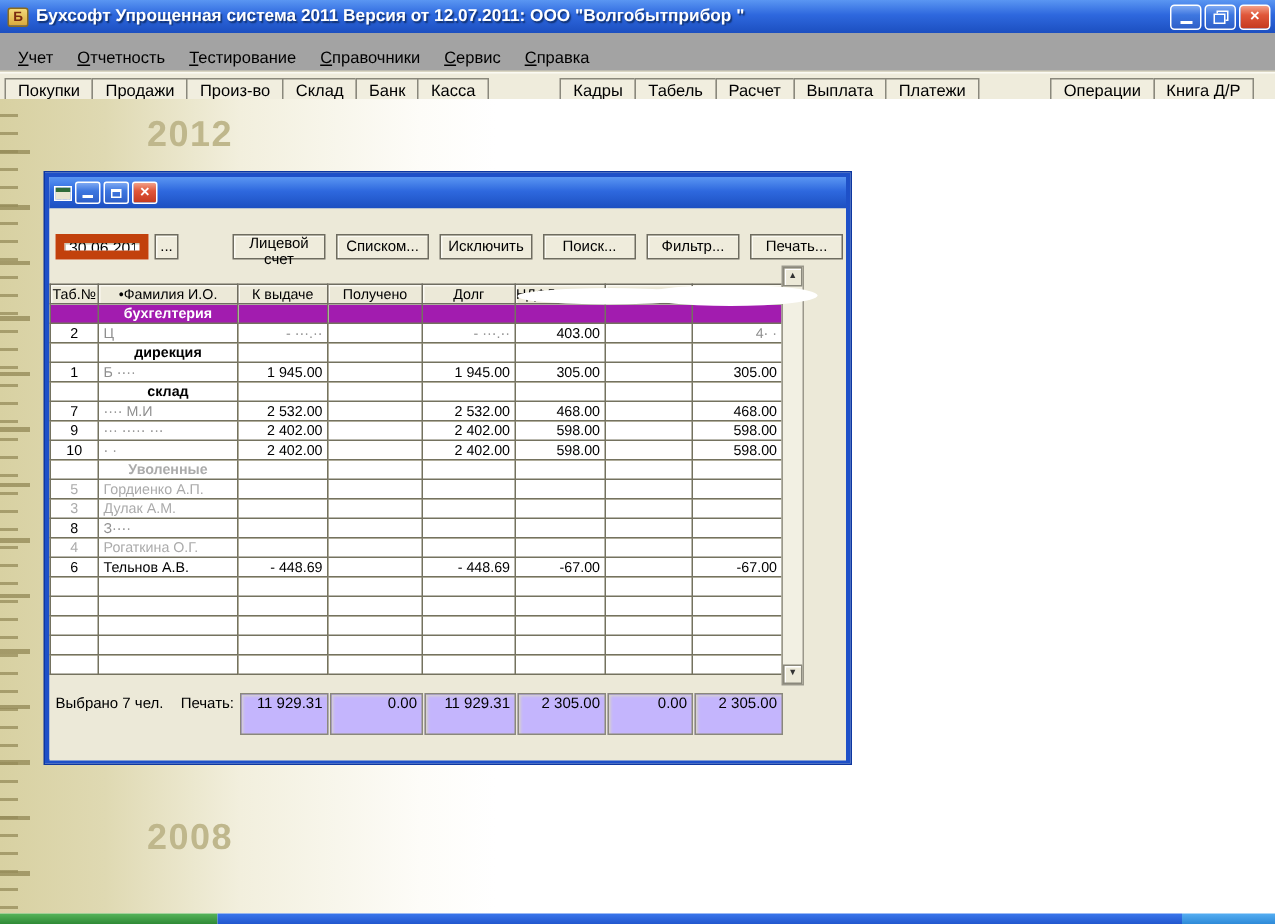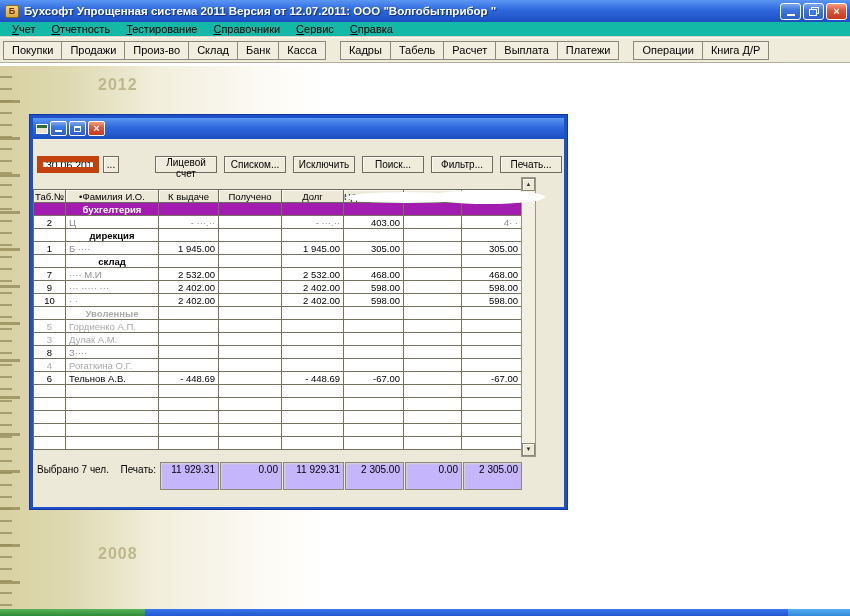--- a/index.html
+++ b/index.html
@@ -21,40 +21,40 @@
   .wc.min,.wc.rest { background:linear-gradient(180deg,#7DA8F2,#3E77E0 40%,#2E5FC8); }
   .wc.close { background:linear-gradient(180deg,#F2A088,#E0573A 40%,#C53A20); }
   .ic-min { width:8px; height:2px; background:#fff; margin-top:7px; }
   .ic-max { width:8px; height:7px; border:1px solid #fff; border-top-width:2px; }
   .ic-rest { position:relative; width:10px; height:9px; }
   .ic-rest::before { content:""; position:absolute; right:0; top:0; width:6px; height:5px; border:1px solid #fff; }
   .ic-rest::after  { content:""; position:absolute; left:0; bottom:0; width:6px; height:5px; border:1px solid #fff; background:#3E77E0; }
   .x-glyph { color:#fff; font-weight:bold; font-size:11px; line-height:11px; }
 
   
-  .menubar { height:15px; background:#14b8a6; border-bottom:1px solid #D9D5C2;
-             display:flex; align-items:flex-start; padding-left:4px; font-size:11px; color:#000; }
+  .menubar { height:26px; background:#a3a3a3; border-bottom:1px solid #D9D5C2;
+             display:flex; align-items:flex-end; padding-left:4px; font-size:11px; color:#000; }
   .menu-item { padding:1px 8px 2px 8px; }
 
   
   .toolbar { height:26px; background:#EFECDC; border-top:1px solid #FBFAF3; border-bottom:1px solid #B3AF9D;
-             display:flex; align-items:center; padding-left:3px; }
+             display:flex; align-items:center; padding-left:3px;justify-content:space-between; }
   .tb-group { display:flex; margin-right:15px; }
   .tb-btn { height:19px; font-family:"Liberation Sans",sans-serif; font-size:11px; padding:0 8px;
             background:#F1EEDF; border:1px solid #8A887C; margin-right:-1px; color:#000; }
 
   
   .workspace { position:absolute; top:66px; left:0; right:0; bottom:7px;
                background:linear-gradient(90deg,#D8D1A2 0px,#DFD9B2 70px,#F2EFDD 160px,#FDFCF8 280px,#FFFFFF 330px); }
   .ruler { position:absolute; left:0; top:0; bottom:0; width:24px;
            background-image:
              repeating-linear-gradient(180deg, rgba(150,140,90,0) 0 10px, rgba(150,140,90,.75) 10px 12px),
              repeating-linear-gradient(180deg, rgba(150,140,90,0) 0 34px, rgba(150,140,90,.8) 34px 37px);
            background-size:12px 100%, 20px 100%; background-repeat:no-repeat; }
-  .year { position:absolute; left:98px; font-size:16px; font-weight:bold; color:#BFB78C;
+  .year { position:absolute; left:98px; font-size:24px; font-weight:bold; color:#BFB78C;
           letter-spacing:1px; }
   .year.top { top:10px; } .year.bottom { top:479px; }
 
   
   .dialog { position:absolute; left:30px; top:49px; width:537px; height:394px;
             border:3px solid #1E50C8; box-shadow:0 0 0 1px #0E37A0; background:#ECE9D8; }
   .dlg-title { height:21px; background:linear-gradient(180deg,#5A96F2 0%,#2E68DE 45%,#1C4FC0 100%);
                display:flex; align-items:center; padding:0 3px; }
   .dlg-icon { width:12px; height:10px; border:1px solid #fff;
               background:linear-gradient(180deg,#2F6B3A 0 3px,#E8E4D0 3px),

